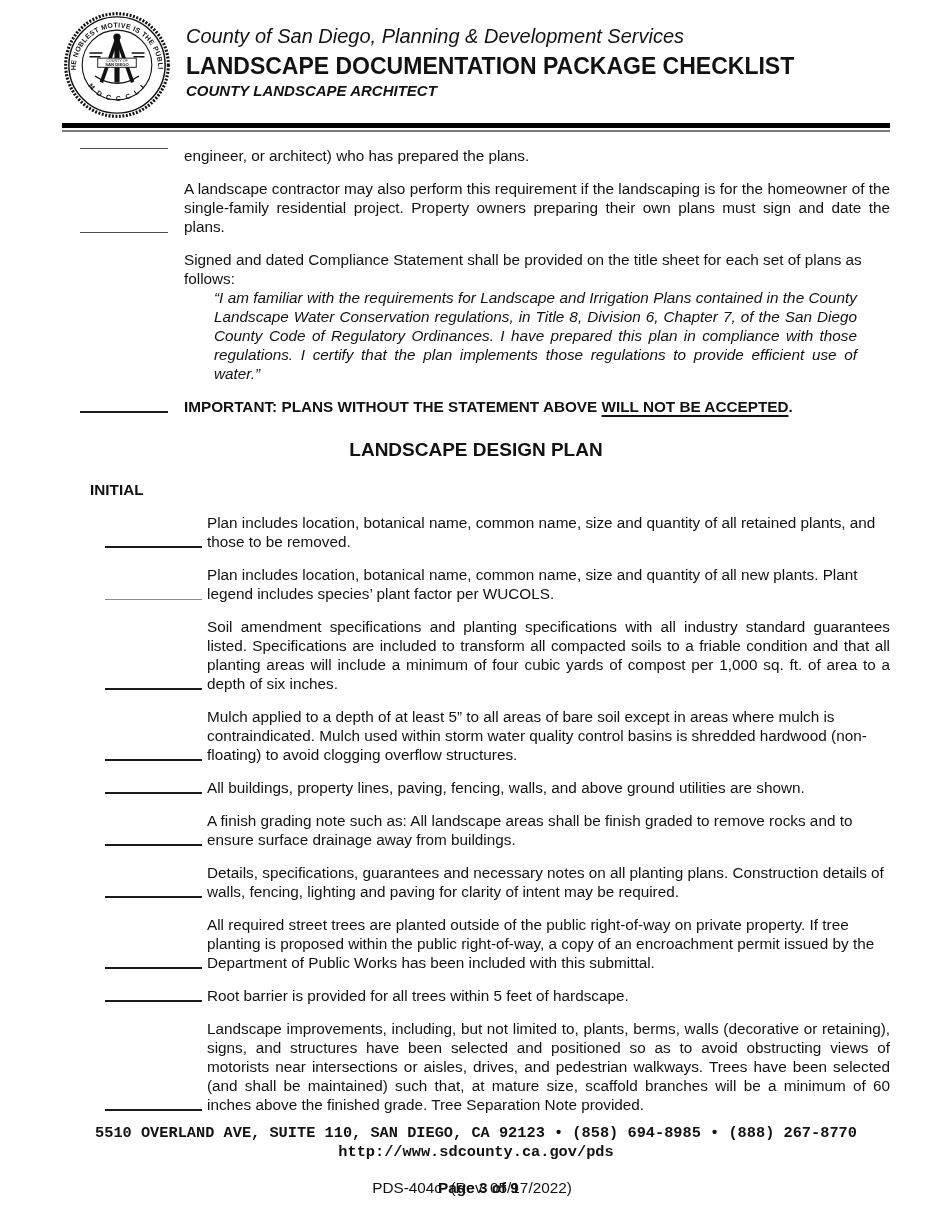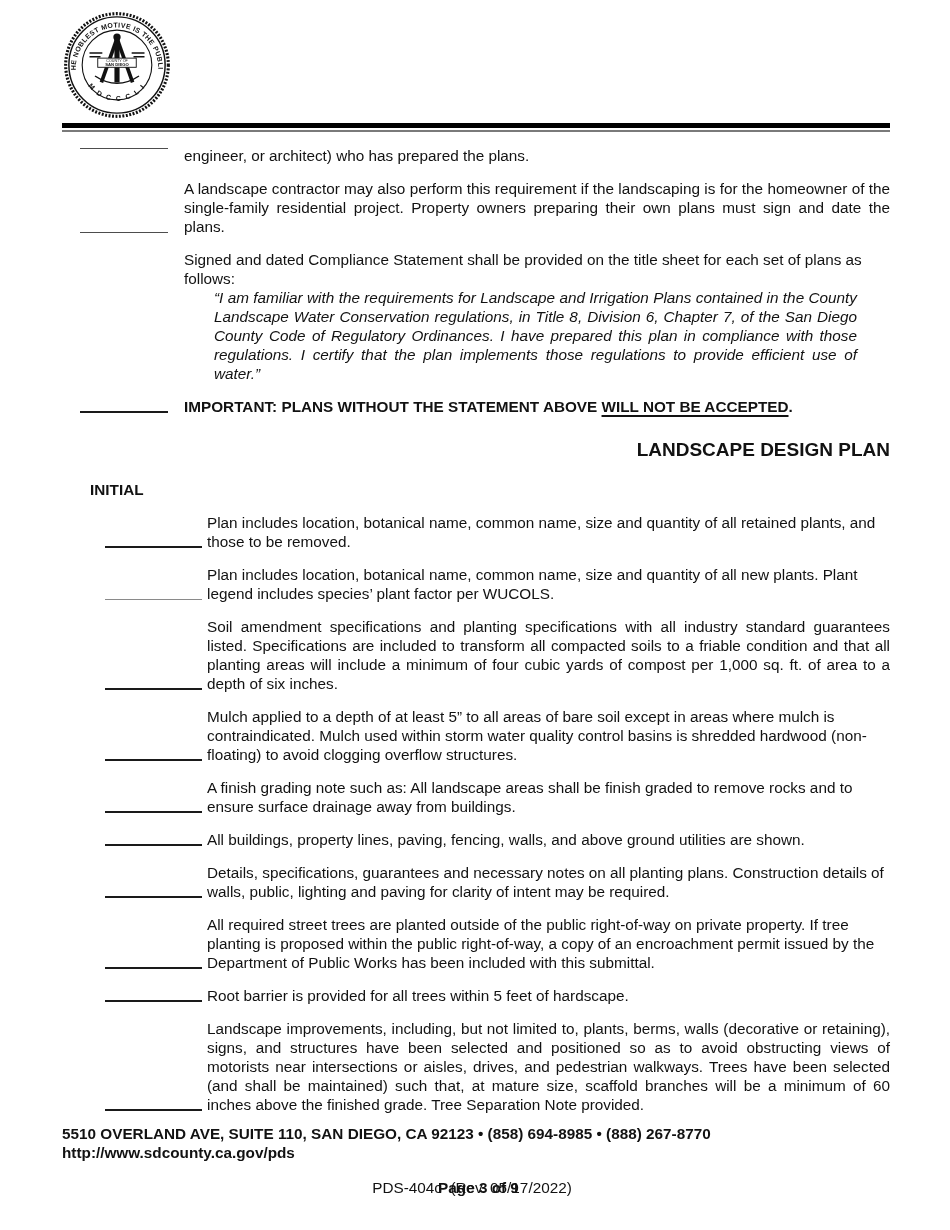--- a/index.html
+++ b/index.html
@@ -36,29 +36,29 @@
   }
   .line-med  { border-bottom-width: 1.5px; border-bottom-color: #4d4d4d; }
   .line-thin { border-bottom-width: 1px;  border-bottom-color: #8a8a8a; }
   .line-top  { align-self: flex-start; margin-top: 2px; margin-bottom: 0; }
   .text { flex: 1; }
   .justify { text-align: justify; }
   .bold { font-weight: bold; }
   .quote { font-style: italic; margin: 0 33px 0 30px; }
   .u2 { text-decoration: underline; text-decoration-thickness: 2px; text-underline-offset: 3px; }
 
-  .section-heading { text-align: right; font-size: 19px; font-weight: bold; margin: 24px 0 0 0; }
+  .section-heading { text-align: center; font-size: 19px; font-weight: bold; margin: 24px 0 0 0; }
   .initial-label { font-weight: bold; font-size: 15.3px; margin: 21px 0 0 28px; }
 
   .check-row .cell-initial { width: 145px; }
   .check-row .blank-line { margin-left: 43px; width: 97px; }
 
   
   .doc-footer { margin-top: 10px; font-size: 15.3px; line-height: 19px; }
-  .address, .url { text-align: left; font-weight: bold; }
+  .address, .url { text-align: center; font-weight: bold; font-family: Liberation Mono, monospace; }
   .footer-bottom { position: relative; margin-left: -8px; margin-top: 16px; text-align: center; }
   .page-label { position: absolute; left: 50%; transform: translateX(-42%); font-weight: bold; }
 </style>
 </head>
 <body>
 
 <div class="page">
 
   <header class="doc-header">
     <svg class="seal" viewBox="0 0 120 120" aria-hidden="true">
@@ -81,20 +81,25 @@
         <rect x="57.2" y="30" width="5.6" height="49" fill="#111111"></rect>
         <circle cx="60" cy="29.5" r="4" fill="#111111"></circle>
         <path d="M36 72 q24 16 48 0" stroke="#111111" fill="none" stroke-width="1.6"></path>
         <path d="M30 47 h14 M30 51 h12" stroke="#111111" stroke-width="1.6"></path>
         <path d="M76 47 h14 M78 51 h12" stroke="#111111" stroke-width="1.6"></path>
         <rect x="39" y="52.5" width="42" height="10" fill="#ffffff" stroke="#111111" stroke-width="1"></rect>
         <text x="60" y="57" font-size="4" text-anchor="middle" fill="#111111">COUNTY OF</text>
         <text x="60" y="61.5" font-size="4.6" font-weight="bold" text-anchor="middle" fill="#111111">SAN DIEGO</text>
       </g>
     </svg>
+    <div class="header-text">
+      <div class="agency">County of San Diego, Planning &amp; Development Services</div>
+      <div class="title">LANDSCAPE DOCUMENTATION PACKAGE CHECKLIST</div>
+      <div class="subtitle">COUNTY LANDSCAPE ARCHITECT</div>
+    </div>
   </header>
   <div class="rule-wrap">
     <div class="rule-thick"></div>
     <div class="rule-thin"></div>
   </div>
 
   <main class="doc-body">
 
     <div class="row">
       <div class="cell-initial">
@@ -153,35 +158,35 @@
       <div class="cell-initial">
           <span class="blank-line"></span>
         </div>
       <div class="text">Mulch applied to a depth of at least 5” to all areas of bare soil except in areas where mulch is contraindicated. Mulch used within storm water quality control basins is shredded hardwood (non-floating) to avoid clogging overflow structures.</div>
     </div>
 
     <div class="row check-row">
       <div class="cell-initial">
           <span class="blank-line"></span>
         </div>
+      <div class="text">All buildings, property lines, paving, fencing, walls, and above ground utilities are shown.</div>
+    </div>
+
+    <div class="row check-row">
+      <div class="cell-initial">
+          <span class="blank-line"></span>
+        </div>
       <div class="text">A finish grading note such as: All landscape areas shall be finish graded to remove rocks and to ensure surface drainage away from buildings.</div>
     </div>
 
     <div class="row check-row">
       <div class="cell-initial">
           <span class="blank-line"></span>
         </div>
-      <div class="text">All buildings, property lines, paving, fencing, walls, and above ground utilities are shown.</div>
-    </div>
-
-    <div class="row check-row">
-      <div class="cell-initial">
-          <span class="blank-line"></span>
-        </div>
-      <div class="text">Details, specifications, guarantees and necessary notes on all planting plans. Construction details of walls, public, lighting and paving for clarity of intent may be required.</div>
+      <div class="text">Details, specifications, guarantees and necessary notes on all planting plans. Construction details of walls, fencing, lighting and paving for clarity of intent may be required.</div>
     </div>
 
     <div class="row check-row">
       <div class="cell-initial">
           <span class="blank-line"></span>
         </div>
       <div class="text">All required street trees are planted outside of the public right-of-way on private property. If tree planting is proposed within the public right-of-way, a copy of an encroachment permit issued by the Department of Public Works has been included with this submittal.</div>
     </div>
 
 

